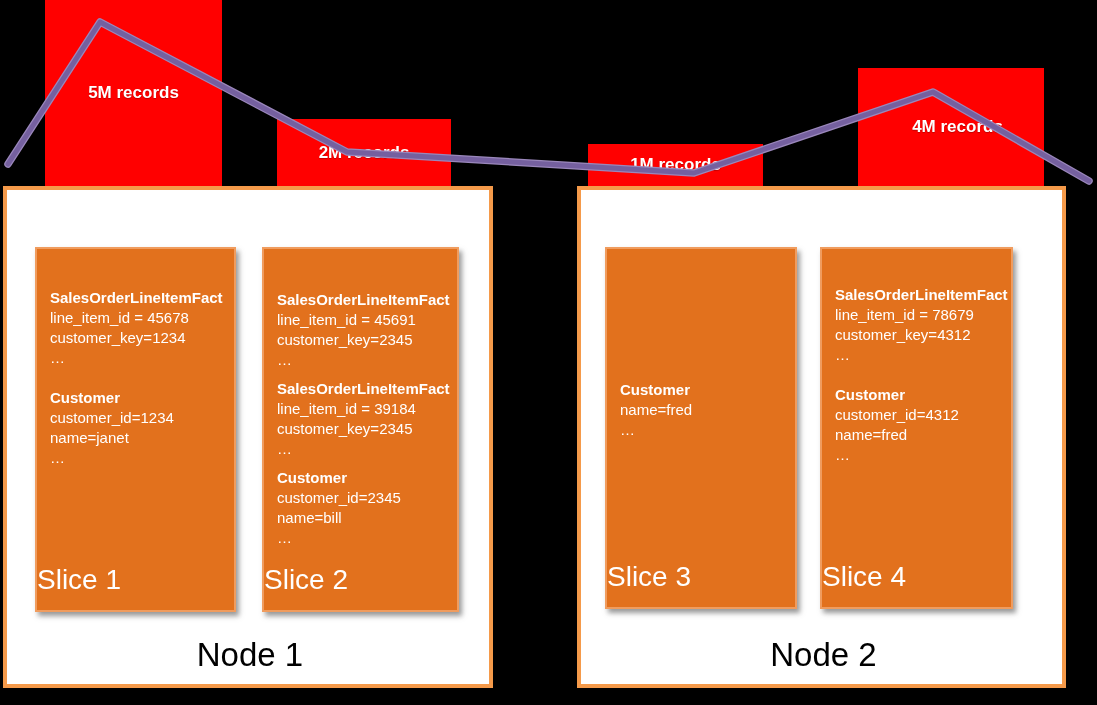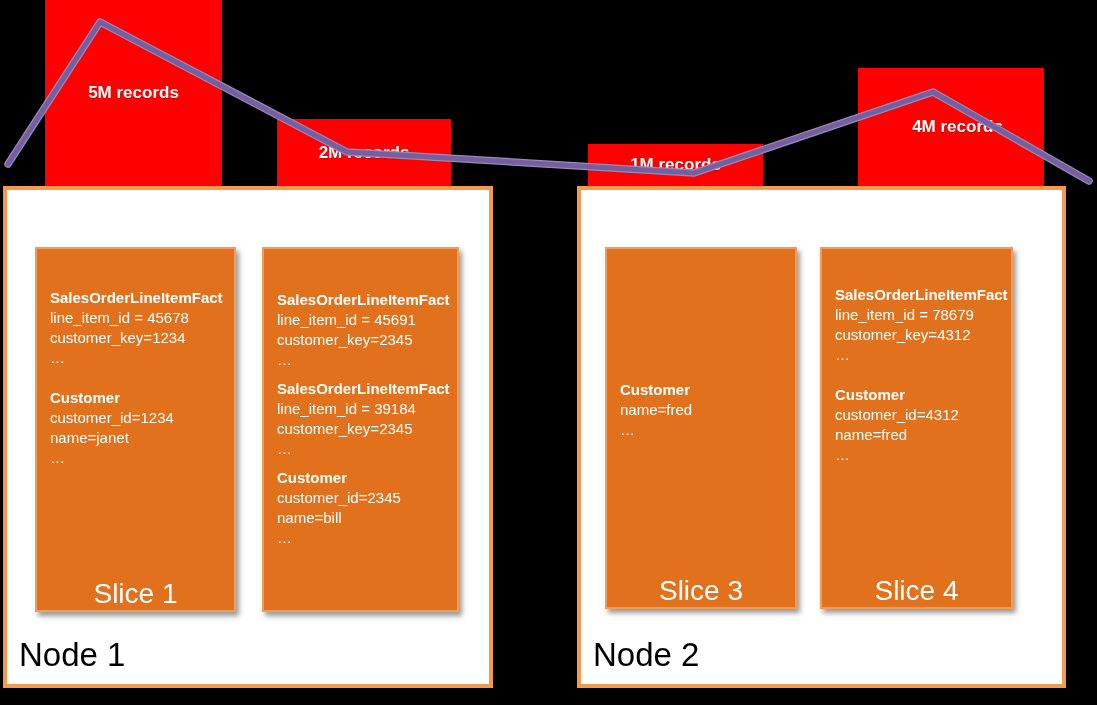--- a/index.html
+++ b/index.html
@@ -17,39 +17,39 @@
   .bar-label { color:#fff; font-weight:bold; font-size:17px; white-space:nowrap;
                text-shadow:0 1px 1px rgba(0,0,0,.25); }
   
   .skew-svg { position:absolute; left:0; top:0; width:1097px; height:705px;
               z-index:5; pointer-events:none; }
   
   .node { position:absolute; top:186px; height:502px; background:#fff;
           border:4px solid #f59a4a; box-sizing:border-box; z-index:2; }
   .node-1 { left:3px;   width:490px; }
   .node-2 { left:577px; width:489px; }
-  .node-label { position:absolute; left:12px; right:0; bottom:10px; 
+  .node-label { position:absolute; left:4px; right:0; bottom:10px; text-align:center;
                 font-size:33px; color:#000; }
   
   .slice { position:absolute; top:57px; height:365px; box-sizing:border-box;
            background:#e2711d; border:2px solid #f09c5e; color:#fff;
            box-shadow:3px 4px 5px rgba(70,70,70,.55); }
   .slice-1 { left:28px;  width:201px; }
   .slice-2 { left:255px; width:197px; }
   .slice-3 { left:24px;  width:192px; height:362px; }
   .slice-4 { left:239px; width:193px; height:362px; }
   .slice-content { padding:8px 13px; font-size:15px; line-height:20px; }
   .slice-1 .slice-content { padding-top:39px; }
   .slice-2 .slice-content { padding-top:41px; }
   .slice-3 .slice-content { padding-top:131px; }
   .slice-4 .slice-content { padding-top:36px; }
   .block { margin-bottom:20px; }
   .slice-2 .block { margin-bottom:9px; }
   .block-title { font-weight:bold; }
-  .slice-label { position:absolute; left:0; right:0; bottom:0; text-align:center;
+  .slice-label { position:absolute; left:0; right:0; bottom:14px; 
                  font-size:28px; color:#fff; }
 </style>
 </head>
 <body>
 
 <div id="canvas">
 
   <div class="bar bar-1">
     <span class="bar-label">5M records</span>
   </div>
@@ -102,20 +102,21 @@
           <div>customer_key=2345</div>
           <div>…</div>
         </div>
         <div class="block">
           <div class="block-title">Customer</div>
           <div>customer_id=2345</div>
           <div>name=bill</div>
           <div>…</div>
         </div>
       </div>
+      <div class="slice-label">Slice 2</div>
     </div>
 
     <div class="node-label">Node 1</div>
   </div>
 
   <div class="node node-2">
 
     <div class="slice slice-3">
       <div class="slice-content">
         <div class="block">

